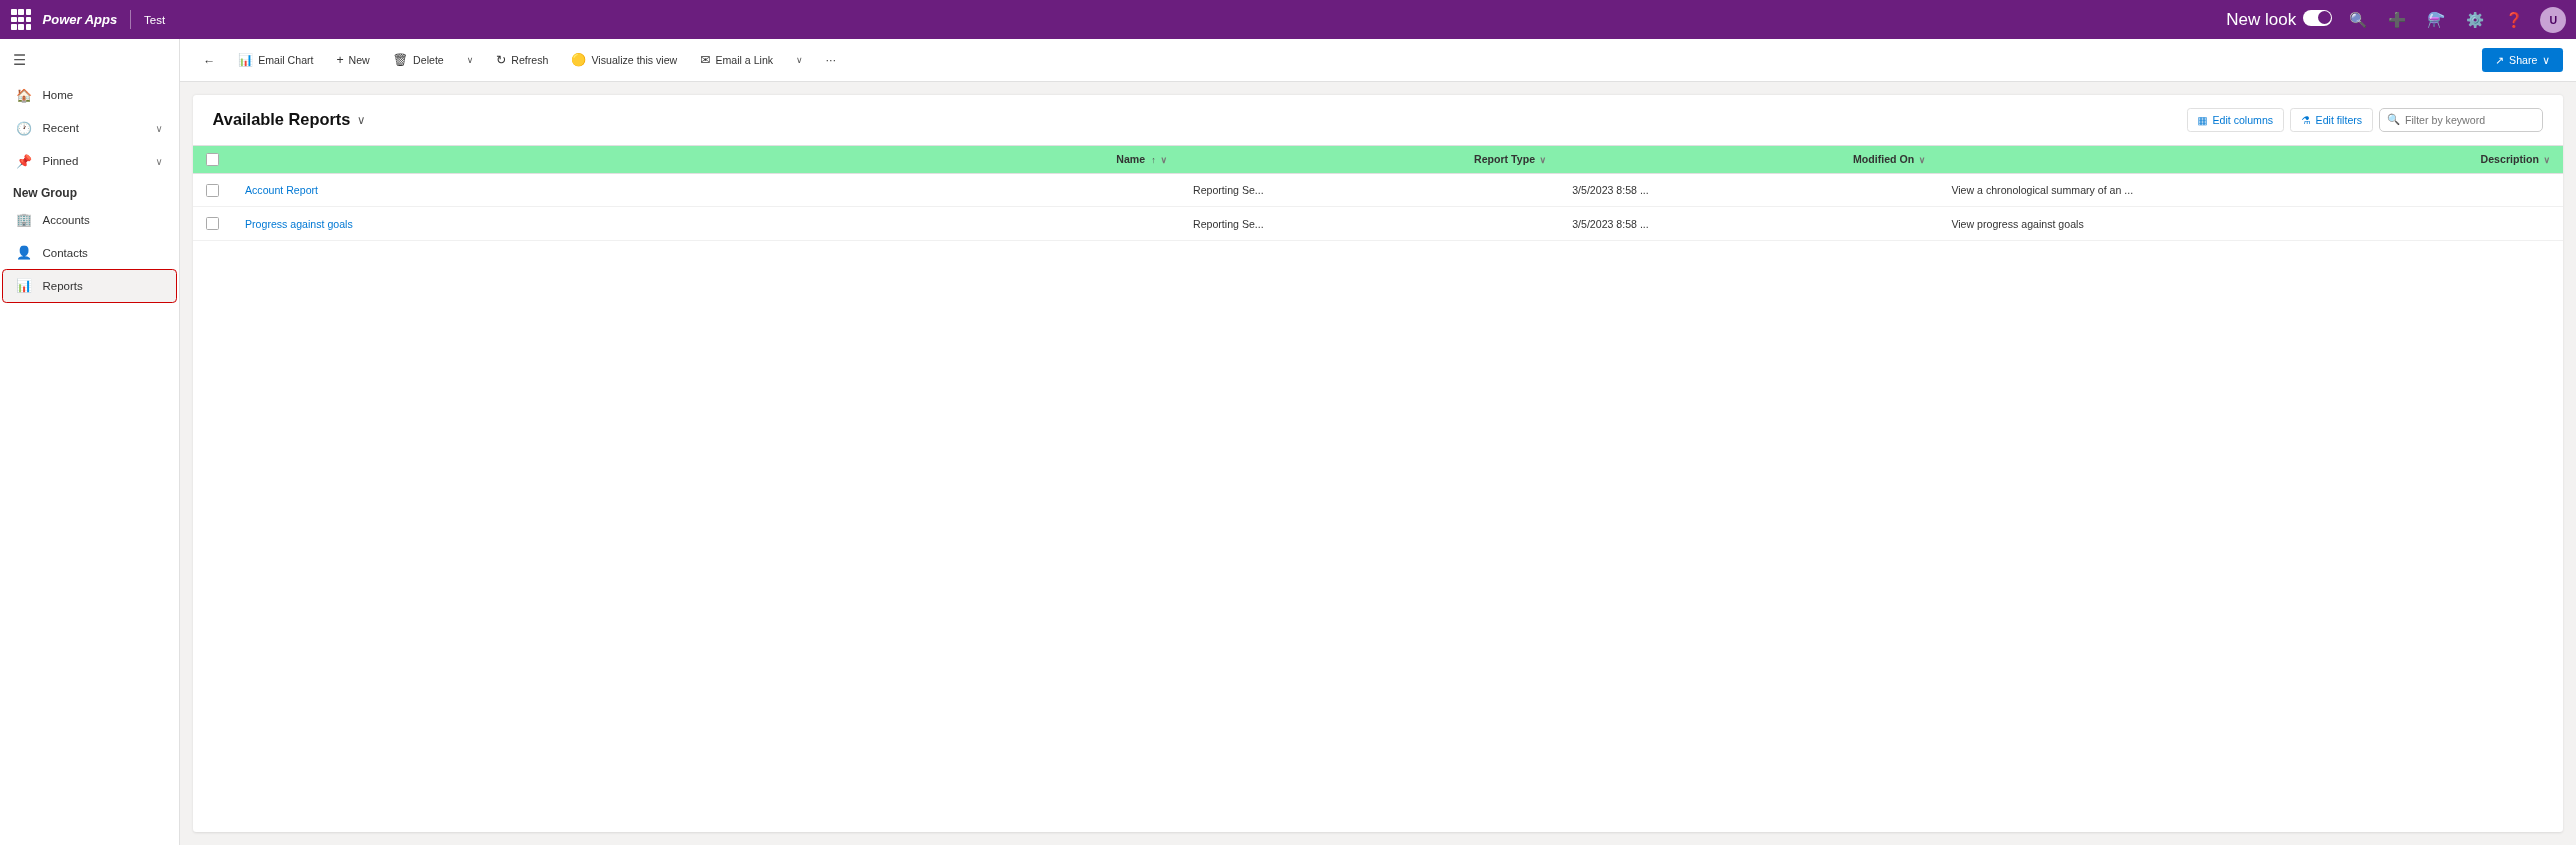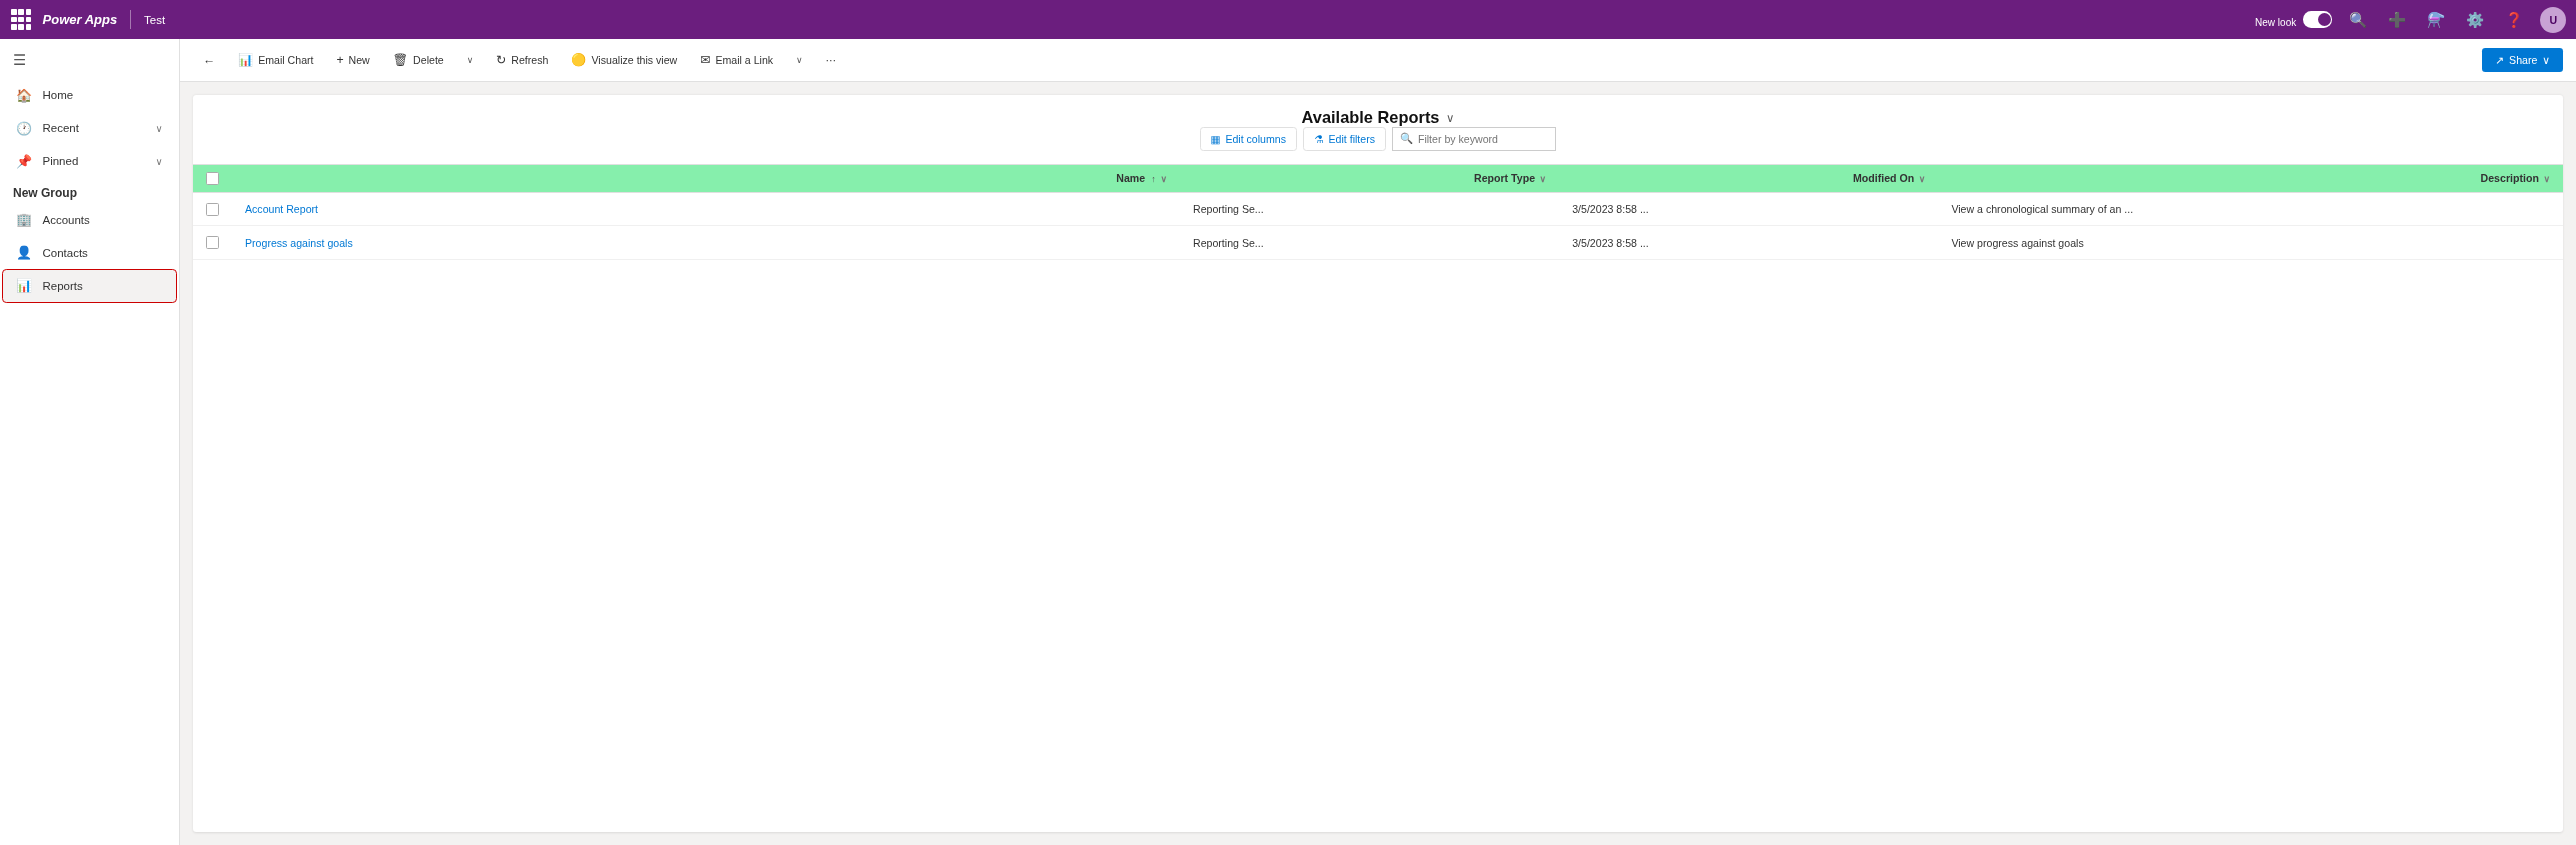--- a/index.html
+++ b/index.html
@@ -33,21 +33,21 @@
       width: 0.8px; height: 19.6px; background: rgba(255,255,255,0.4); margin: 0 6.5px;
     }
     .top-nav-env {
       font-size: 11.5px; color: white;
     }
     .top-nav-right {
       margin-left: auto;
       display: flex; align-items: center; gap: 13px;
     }
     .new-look-toggle {
-      display: flex; align-items: flex-end; gap: 6.5px; color: white; font-size: 10px;
+      display: flex; align-items: flex-start; gap: 6.5px; color: white; font-size: 17px;
     }
     .toggle-track {
       width: 29.5px; height: 16.4px; background: #fff; border-radius: 8.2px; position: relative; cursor: pointer;
     }
     .toggle-thumb {
       width: 13px; height: 13px; background: #6b1e7e; border-radius: 50%;
       position: absolute; top: 1.6px; right: 1.6px;
       transition: right 0.2s;
     }
     .top-nav-icon {
@@ -149,41 +149,40 @@
       flex-direction: column;
       overflow: hidden;
       box-shadow: 0 0.8px 2.5px rgba(0,0,0,0.1);
     }
 
     
     .view-header {
       padding: 13px 19.6px;
       display: flex; align-items: center; justify-content: space-between;
       border-bottom: 0.8px solid #e0e0e0;
-      flex-direction: column;
     }
     .view-title-row { display: flex; align-items: center; gap: 6.5px; }
     .view-title { font-size: 16.4px; font-weight: 700; color: #111; }
     .view-title-chevron { font-size: 11.5px; color: #555; cursor: pointer; }
     .view-actions { display: flex; align-items: center; gap: 6.5px; }
     .view-action-btn {
       display: flex; align-items: center; gap: 4.9px;
       padding: 4.9px 9.8px;
       border: 0.8px solid #e0e0e0;
       background: white;
       cursor: pointer;
       font-size: 10.6px; color: #0078d4;
       border-radius: 3.3px;
     }
     .filter-input-wrap {
       position: relative; display: flex; align-items: center;
     }
     .filter-icon { position: absolute; left: 8.2px; color: #777; font-size: 10.6px; }
     .filter-input {
-      border: 0.8px solid #ccc; border-radius: 0;
+      border: 0.8px solid #ccc; border-radius: 5px;
       padding: 4.9px 9.8px 4.9px 24.6px;
       font-size: 10.6px; width: 164px; color: #333;
       outline: none;
     }
 
     
     .reports-table { width: 100%; border-collapse: collapse; }
     .reports-table th {
       background: #86efac;
       padding: 7px 13px;

